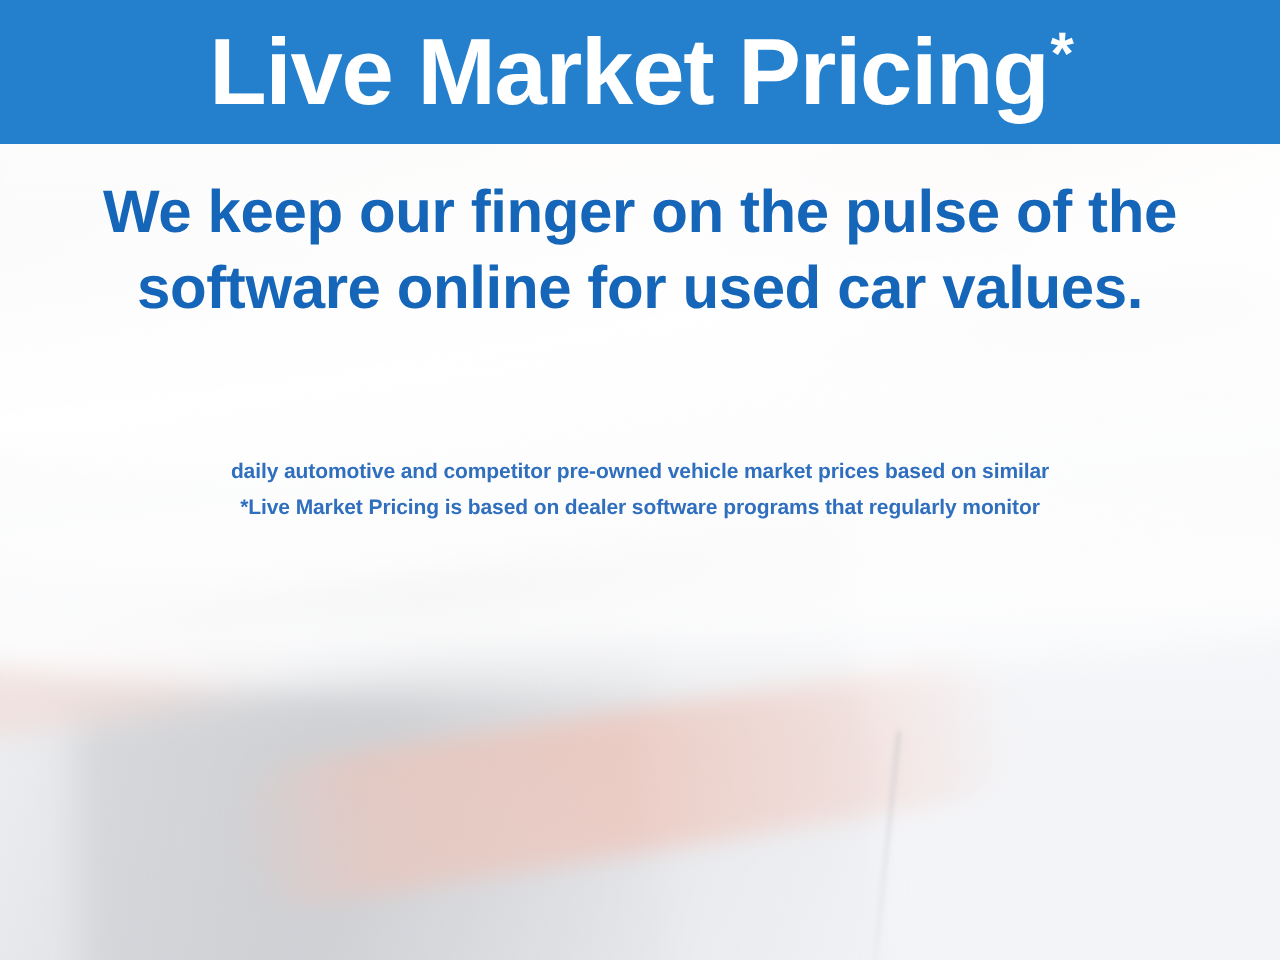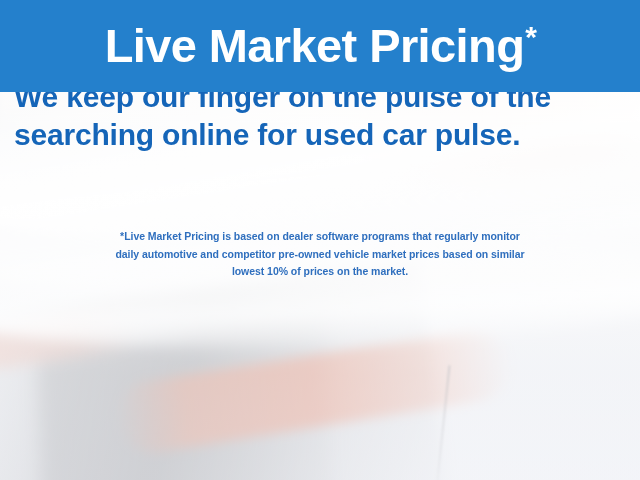--- a/index.html
+++ b/index.html
@@ -185,21 +185,21 @@
                       rgba(255,255,255,0.70) 55%, rgba(252,253,255,0.62) 78%,
                       rgba(250,251,254,0.64) 100%);
   }
 
   
   .header-banner {
     position: absolute;
     left: 0;
     top: 0;
     width: 100%;
-    height: 92px;
+    height: 72px;
     background: #2480cc;
     display: flex;
     align-items: center;
     justify-content: center;
     box-sizing: border-box;
     z-index: 5;
   }
   .header-title {
     color: #ffffff;
     font-size: 47px;
@@ -215,22 +215,23 @@
     vertical-align: super;
     line-height: 0;
     position: relative;
     top: 2px;
     left: 1px;
   }
 
   .headline {
     position: absolute;
     left: 0;
-    top: 78px;
-    width: 100%;
+    top: 88px;
+    width: 100%;
+    text-align: center;
     color: #1565b8;
     font-size: 30px;
     font-weight: bold;
     line-height: 38px;
     letter-spacing: -0.2px;
     padding: 0 14px;
     box-sizing: border-box;
   }
   .headline .hl-line {
     display: block;
@@ -278,22 +279,21 @@
   </div>
 
   <div class="header-banner">
     <div class="header-title">
       <span>Live Market Pricing</span><span class="star">*</span>
     </div>
   </div>
 
   <div class="headline">
     <span class="hl-line">We keep our finger on the pulse of the</span>
-    <span class="hl-line">searching online for used car pulse.</span>
+    <span class="hl-line">software online for used car values.</span>
   </div>
 
   <div class="disclaimer">
+    <span class="dc-line">daily automotive and competitor pre-owned vehicle market prices based on similar</span>
     <span class="dc-line">*Live Market Pricing is based on dealer software programs that regularly monitor</span>
-    <span class="dc-line">daily automotive and competitor pre-owned vehicle market prices based on similar</span>
-    <span class="dc-line">lowest 10% of prices on the market.</span>
   </div>
 
 </div>
 
 </body></html>

